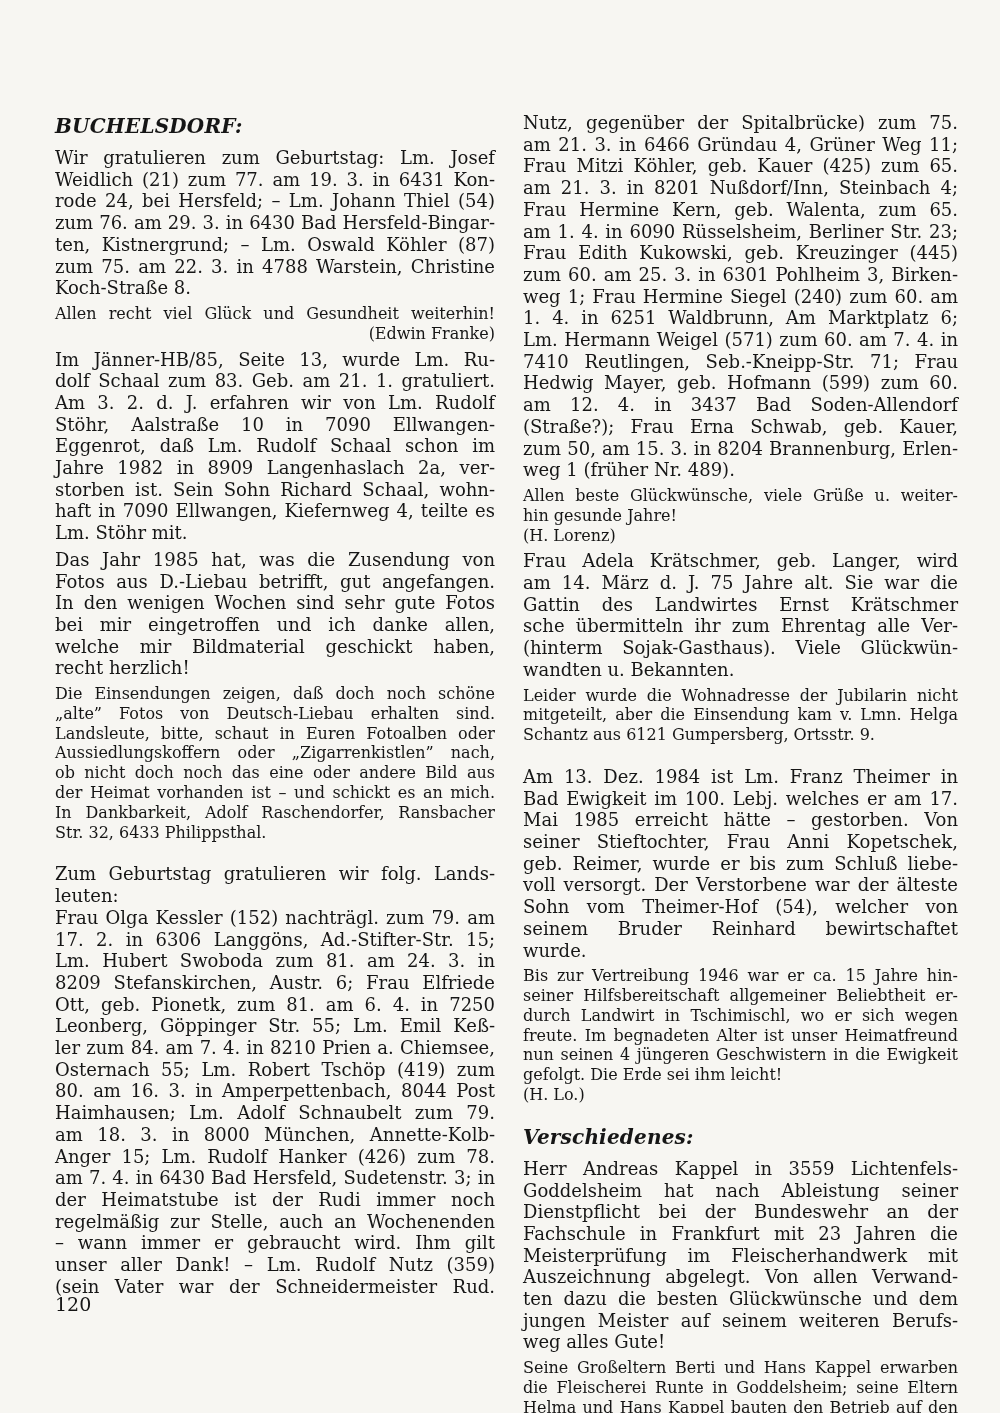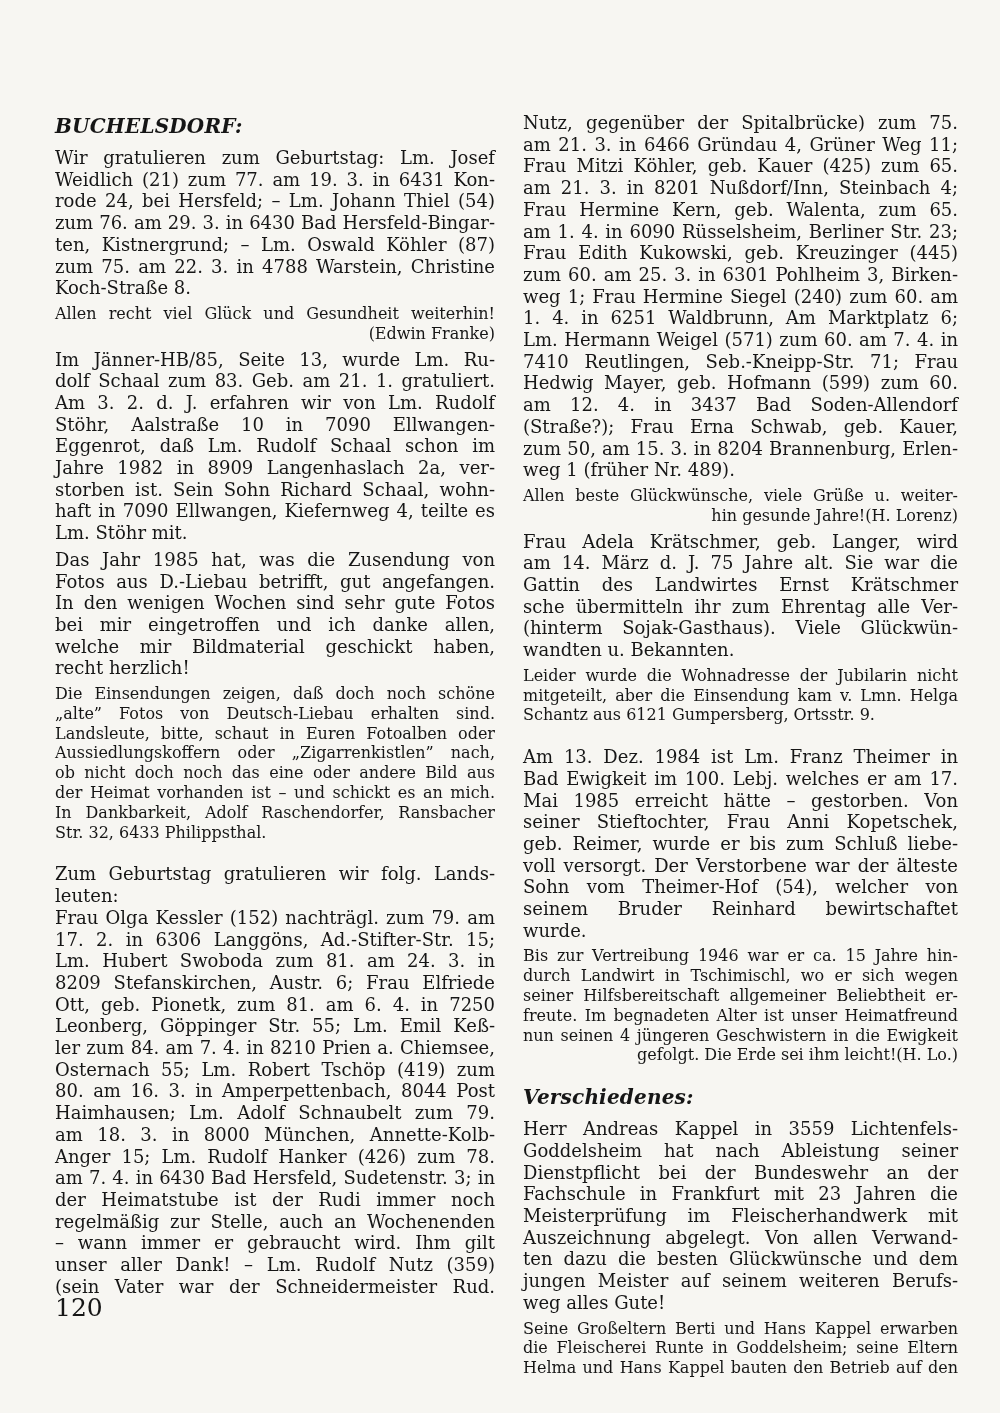--- a/index.html
+++ b/index.html
@@ -33,26 +33,26 @@
   .para.normal .line{line-height:21.7px;}
   .para.small{font-size:16px;}
   .para.small .line{line-height:19.8px;}
   .line{
     text-align:justify;
     text-align-last:justify;
     text-justify:inter-word;
   }
   .line.left{text-align-last:left;}
   .line.right{text-align:right;text-align-last:right;}
-  .line.split{display:flex;justify-content:flex-end;text-align-last:auto;}
+  .line.split{display:flex;justify-content:flex-start;text-align-last:auto;flex-direction:column;}
   .gap{height:16px;}
   .pagenum{
     position:absolute;
     left:55px;top:1293px;
-    font-size:25px;
+    font-size:19px;
   }
   b{font-weight:normal;}
 </style>
 </head>
 <body>
 
 <div class="page">
   <div class="columns">
     <div class="col left" id="col-left">
         <div class="heading"><span>BUCHELSDORF:</span></div>
@@ -169,22 +169,22 @@
           <div class="line"><span>Mai 1985 erreicht hätte – gestorben. Von</span></div>
           <div class="line"><span>seiner Stieftochter, Frau Anni Kopetschek,</span></div>
           <div class="line"><span>geb. Reimer, wurde er bis zum Schluß liebe-</span></div>
           <div class="line"><span>voll versorgt. Der Verstorbene war der älteste</span></div>
           <div class="line"><span>Sohn vom Theimer-Hof (54), welcher von</span></div>
           <div class="line"><span>seinem Bruder Reinhard bewirtschaftet</span></div>
           <div class="line left"><span>wurde.</span></div>
         </div>
         <div class="para small">
           <div class="line"><span>Bis zur Vertreibung 1946 war er ca. 15 Jahre hin-</span></div>
+          <div class="line"><span>seiner Hilfsbereitschaft allgemeiner Beliebtheit er-</span></div>
           <div class="line"><span>durch Landwirt in Tschimischl, wo er sich wegen</span></div>
-          <div class="line"><span>seiner Hilfsbereitschaft allgemeiner Beliebtheit er-</span></div>
           <div class="line"><span>freute. Im begnadeten Alter ist unser Heimatfreund</span></div>
           <div class="line"><span>nun seinen 4 jüngeren Geschwistern in die Ewigkeit</span></div>
           <div class="line split">
             <span><span>gefolgt. Die Erde sei ihm leicht!</span></span>
             <span><span>(H. Lo.)</span></span>
           </div>
         </div>
         <div class="heading"><span>Verschiedenes:</span></div>
         <div class="para normal">
           <div class="line"><span>Herr </span><b>Andreas Kappel</b><span> in 3559 Lichtenfels-</span></div>

